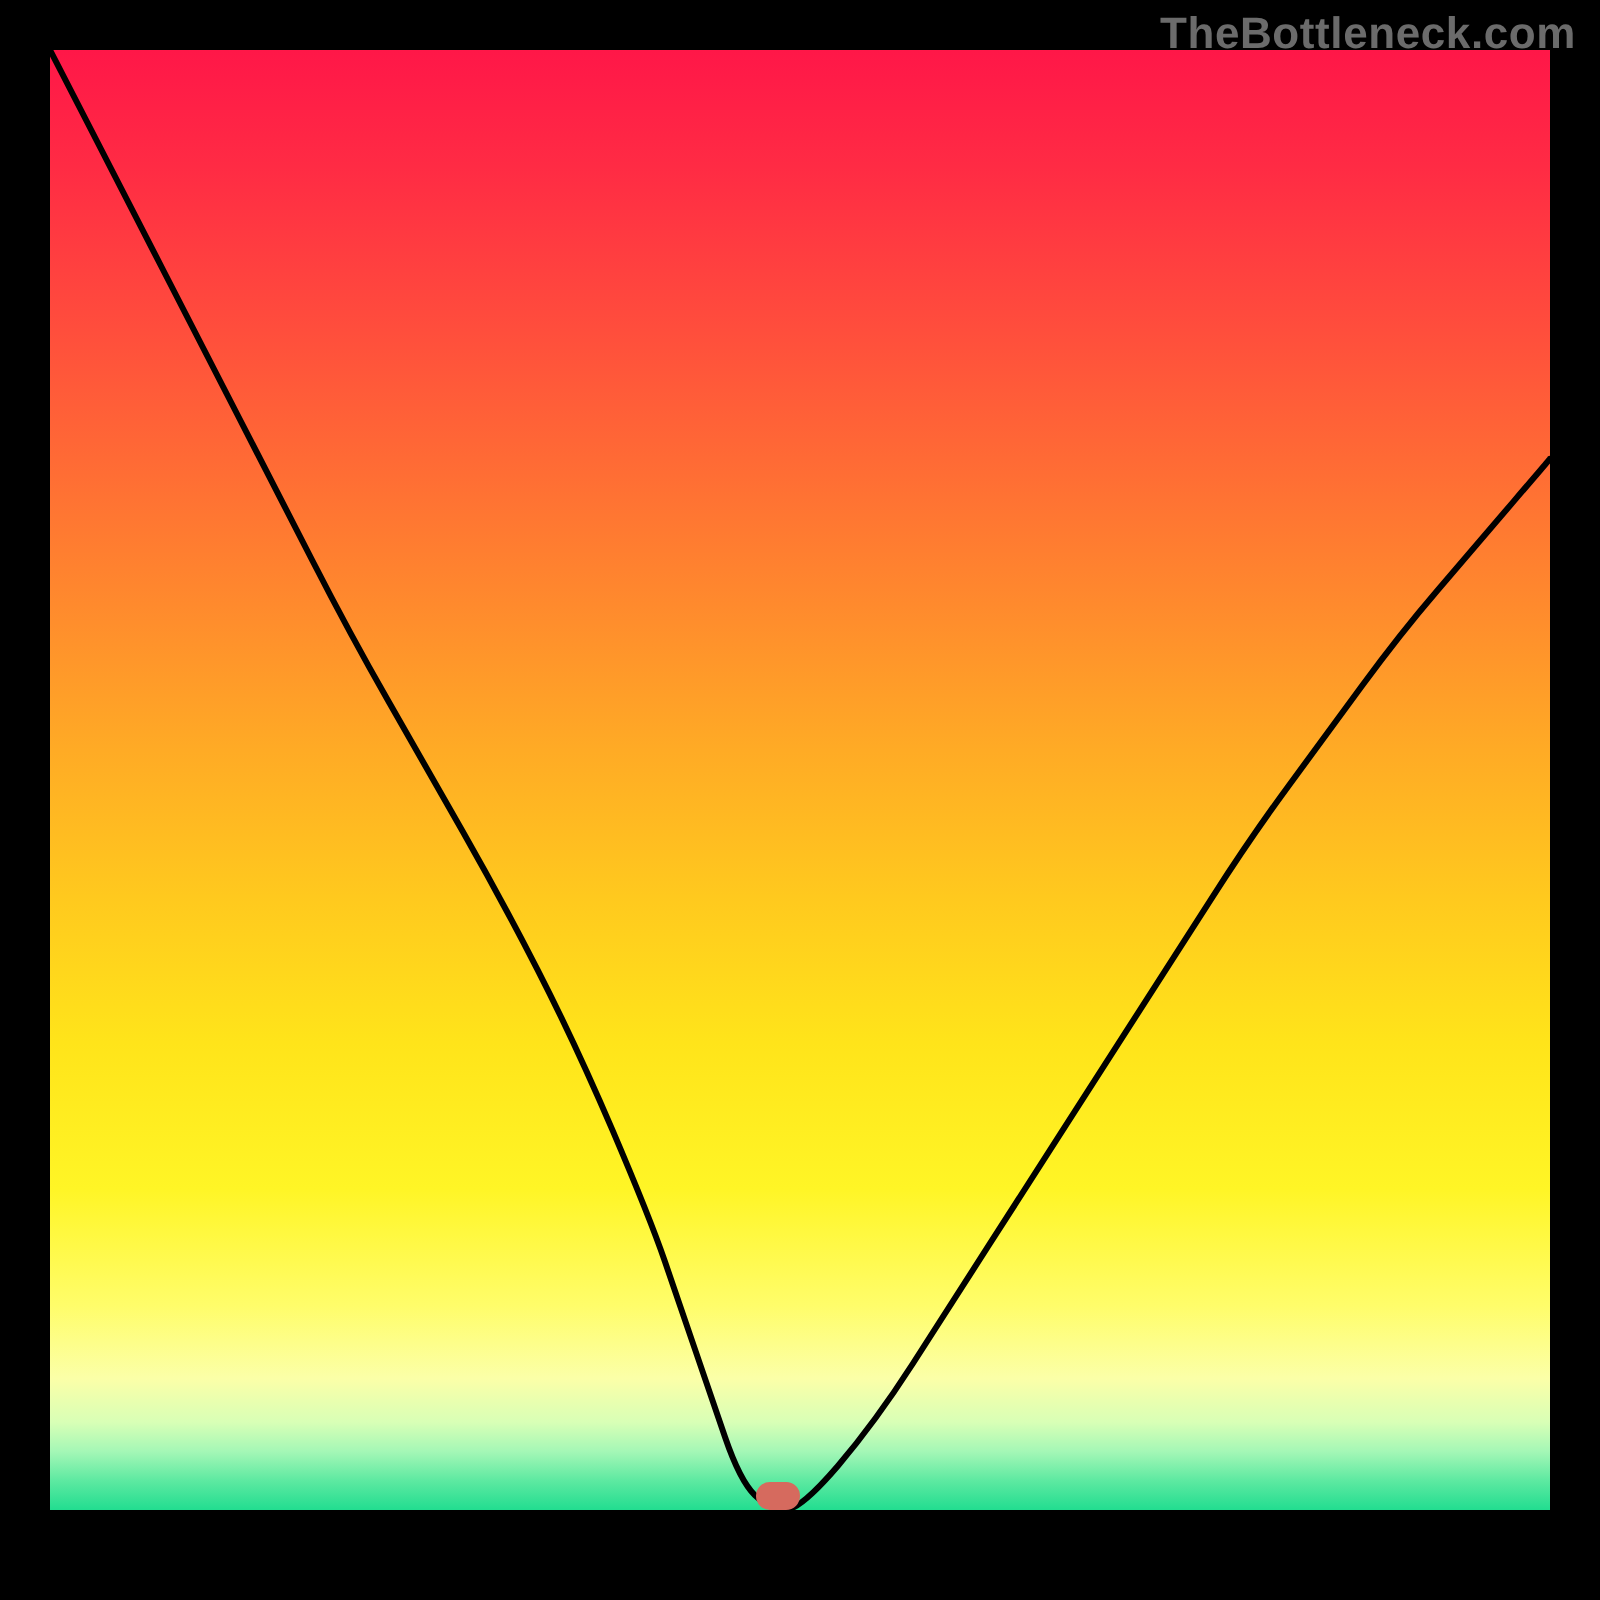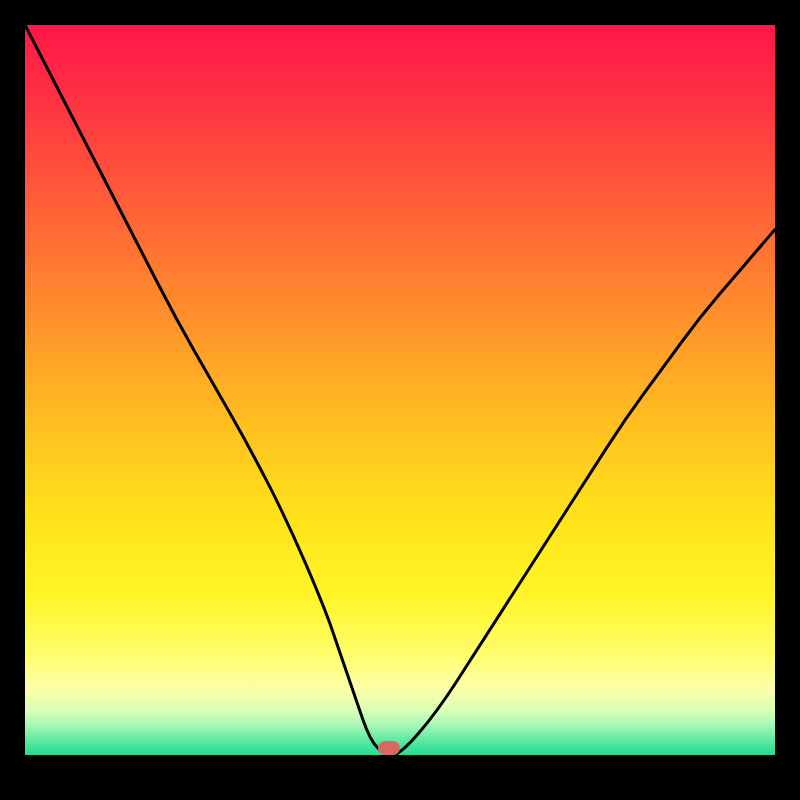--- a/index.html
+++ b/index.html
@@ -70,20 +70,21 @@
     position: absolute;
     inset: 0;
     z-index: 2;
   }
 </style>
 </head>
 <body>
 
 <div class="frame">
 
+  <div class="watermark">TheBottleneck.com</div>
 
   <div class="plot-area">
     <div class="heatmap"></div>
 
     <svg class="curve" viewBox="0 0 750 730" preserveAspectRatio="none">
       <path id="curve-path" fill="none" stroke="#000" stroke-width="3" stroke-linecap="round" stroke-linejoin="round" d="M 0.0 0.0 Q 0.0 0.0 18.8 36.5 Q 37.5 73.0 56.3 109.5 Q 75.0 146.0 93.8 182.5 Q 112.5 219.0 131.3 255.5 Q 150.0 292.0 168.8 324.9 Q 187.5 357.7 206.3 390.6 Q 225.0 423.4 243.8 459.9 Q 262.5 496.4 281.3 540.2 Q 300.0 584.0 307.5 605.9 Q 315.0 627.8 322.5 649.7 Q 330.0 671.6 337.5 693.5 Q 345.0 715.4 352.5 722.7 Q 360.0 730.0 367.5 730.0 Q 375.0 730.0 393.8 708.1 Q 412.5 686.2 431.3 657.0 Q 450.0 627.8 468.8 598.6 Q 487.5 569.4 506.3 540.2 Q 525.0 511.0 543.8 481.8 Q 562.5 452.6 581.3 423.4 Q 600.0 394.2 618.8 368.6 Q 637.5 343.1 656.3 317.5 Q 675.0 292.0 693.8 270.1 Q 712.5 248.2 731.3 226.3 T 750.0 204.4"></path>
     </svg>
 
     <div class="marker" id="min-marker" style="left: 363.75px; top: 722.7px;"></div>
   </div>

